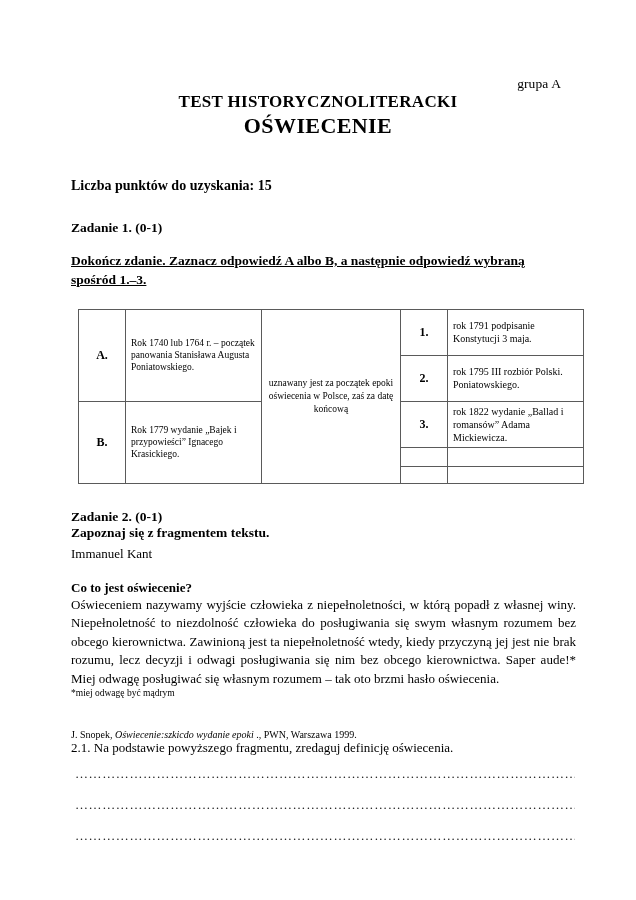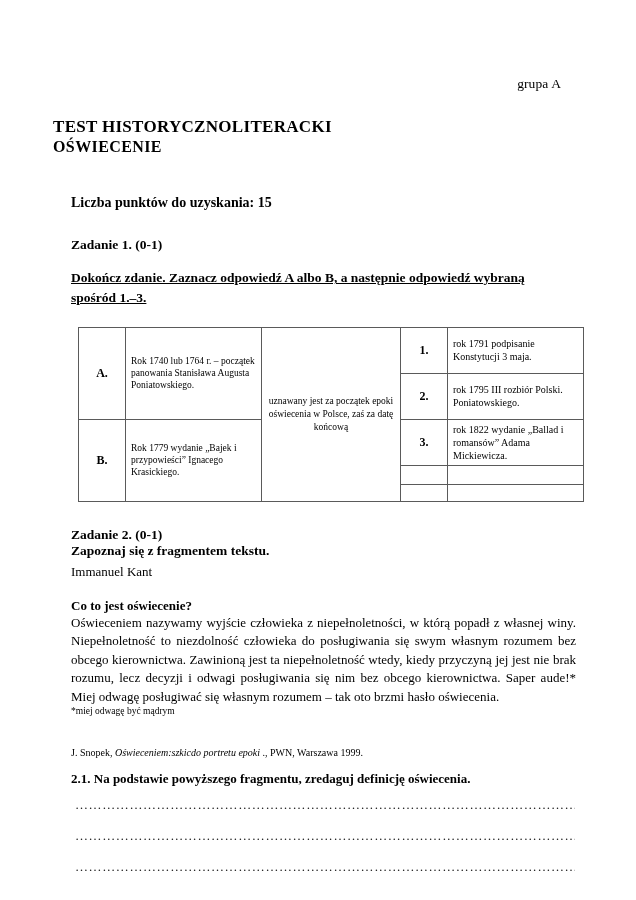--- a/index.html
+++ b/index.html
@@ -26,31 +26,30 @@
   
   .group-line {
     text-align: right;
     font-size: 13.5px;
     padding-top: 76px;
     padding-right: 22px;
     letter-spacing: 0.1px;
   }
 
   .title-block {
-    text-align: left;
-    margin-top: 25px;
+    text-align: center;
   }
   .title-main {
     font-size: 17px;
     font-weight: bold;
     letter-spacing: 0.3px;
     line-height: 1.15;
   }
   .title-sub {
-    font-size: 16px;
+    font-size: 22px;
     font-weight: bold;
     letter-spacing: 0.4px;
     line-height: 1.18;
     margin-top: 1px;
   }
 
   
   .points-line {
     font-size: 14px;
     font-weight: bold;
@@ -151,22 +150,21 @@
     padding-left: 18px;
   }
   .citation {
     font-size: 10px;
     margin-top: 31px;
     padding-left: 18px;
   }
   .citation i { font-style: italic; }
   .q21 {
     font-size: 13px;
-    font-weight: bold;
-    margin-top: 13px;
+    font-weight: normal;
     padding-left: 18px;
   }
   .answer-lines {
     margin-top: 11px;
     padding-left: 22px;
   }
   .dotline {
     font-size: 13px;
     letter-spacing: 0.6px;
     line-height: 1.0;
@@ -227,21 +225,21 @@
   </div>
 
   <div class="t2-head">Zadanie 2. (0-1)</div>
   <div class="t2-sub">Zapoznaj się z fragmentem tekstu.</div>
   <div class="author">Immanuel Kant</div>
 
   <div class="kant-q">Co to jest oświecenie?</div>
   <div class="kant-body">Oświeceniem nazywamy wyjście człowieka z niepełnoletności, w którą popadł z własnej winy. Niepełnoletność to niezdolność człowieka do posługiwania się swym własnym rozumem bez obcego kierownictwa. Zawinioną jest ta niepełnoletność wtedy, kiedy przyczyną jej jest nie brak rozumu, lecz decyzji i odwagi posługiwania się nim bez obcego kierownictwa. Saper aude!* Miej odwagę posługiwać się własnym rozumem – tak oto brzmi hasło oświecenia.</div>
   <div class="footnote">*miej odwagę być mądrym</div>
 
-  <div class="citation"><span>J. Snopek, </span><i>Oświeceniem:szkicdo portretu epoki</i><span> ., PWN, Warszawa 1999.</span></div>
+  <div class="citation"><span>J. Snopek, </span><i>Oświecenie:szkicdo wydanie epoki</i><span> ., PWN, Warszawa 1999.</span></div>
 
   <div class="q21">2.1. Na podstawie powyższego fragmentu, zredaguj definicję oświecenia.</div>
 
   <div class="answer-lines">
     <div class="dotline">………………………………………………………………………………………………………………………………………………………………………………………………………………………………………………..</div>
     <div class="dotline">………………………………………………………………………………………………………………………………………………………………………………………………………………………………………………..</div>
     <div class="dotline">………………………………………………………………………………………………………………………………………………………………………………………………………………………………………………..</div>
 
   </div>
 

